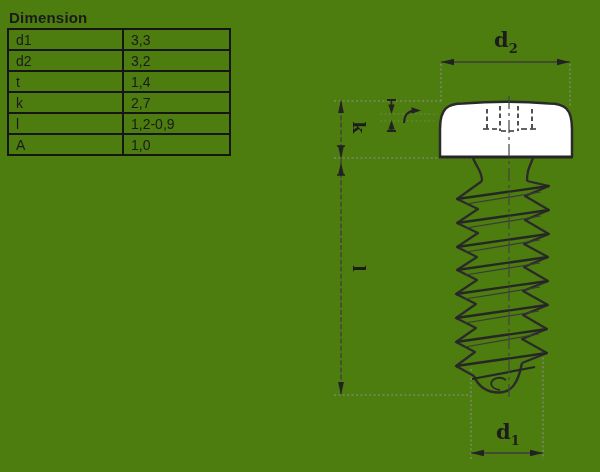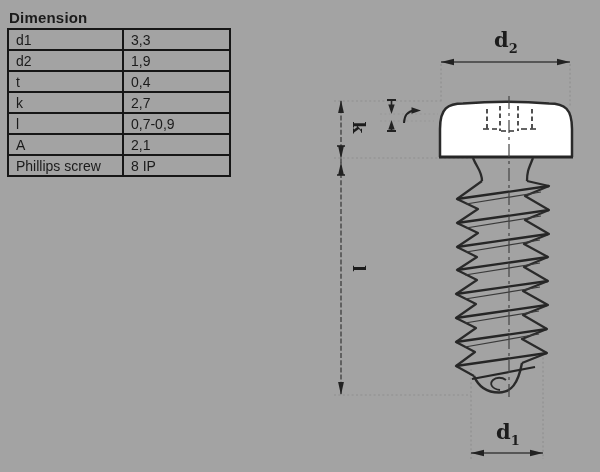--- a/index.html
+++ b/index.html
@@ -1,16 +1,16 @@
 <!DOCTYPE html>
 <html><head>
 <meta charset="utf-8">
 <style>
   html,body{margin:0;padding:0;background:#fff;}
-  .stage{position:relative;width:600px;height:472px;background:#a3a3a3;overflow:hidden;
+  .stage{position:relative;width:600px;height:472px;background:#4d7c0f;overflow:hidden;
          font-family:"Liberation Sans", sans-serif;text-decoration:underline;}
   .tbl-title{position:absolute;left:9px;top:9px;font-size:15px;font-weight:600;color:#1b1b1b;
              letter-spacing:.2px;}
   table.dims{position:absolute;left:7px;top:28px;border-collapse:collapse;table-layout:fixed;
              width:212px;}
   table.dims td{border:2px solid #161616;font-size:14px;color:#1b1b1b;height:17px;
                 padding:1px 2px 1px 7px;white-space:nowrap;overflow:hidden;}
   table.dims td.c1{width:104px;}
   table.dims td.c2{width:96px;}
   .drawing-svg{position:absolute;left:0;top:0;}
@@ -28,41 +28,37 @@
   <div class="tbl-title">Dimension</div>
 
   <table class="dims">
     <tbody>
       <tr>
         <td class="c1">d1</td>
         <td class="c2">3,3</td>
       </tr>
       <tr>
         <td class="c1">d2</td>
-        <td class="c2">1,9</td>
+        <td class="c2">3,2</td>
       </tr>
       <tr>
         <td class="c1">t</td>
-        <td class="c2">0,4</td>
+        <td class="c2">1,4</td>
       </tr>
       <tr>
         <td class="c1">k</td>
         <td class="c2">2,7</td>
       </tr>
       <tr>
         <td class="c1">l</td>
-        <td class="c2">0,7-0,9</td>
+        <td class="c2">1,2-0,9</td>
       </tr>
       <tr>
         <td class="c1">A</td>
-        <td class="c2">2,1</td>
-      </tr>
-      <tr>
-        <td class="c1">Phillips screw</td>
-        <td class="c2">8 IP</td>
+        <td class="c2">1,0</td>
       </tr>
     </tbody>
   </table>
 
   <svg class="drawing-svg" width="600" height="472" viewBox="0 0 600 472">
 
     <g stroke="#8f8f8f" stroke-width="1.1" stroke-dasharray="2 2.4" fill="none">
       <path d="M334,101 H444"></path>
       <path d="M334,158 H472"></path>
       <path d="M334,395 H471"></path>

